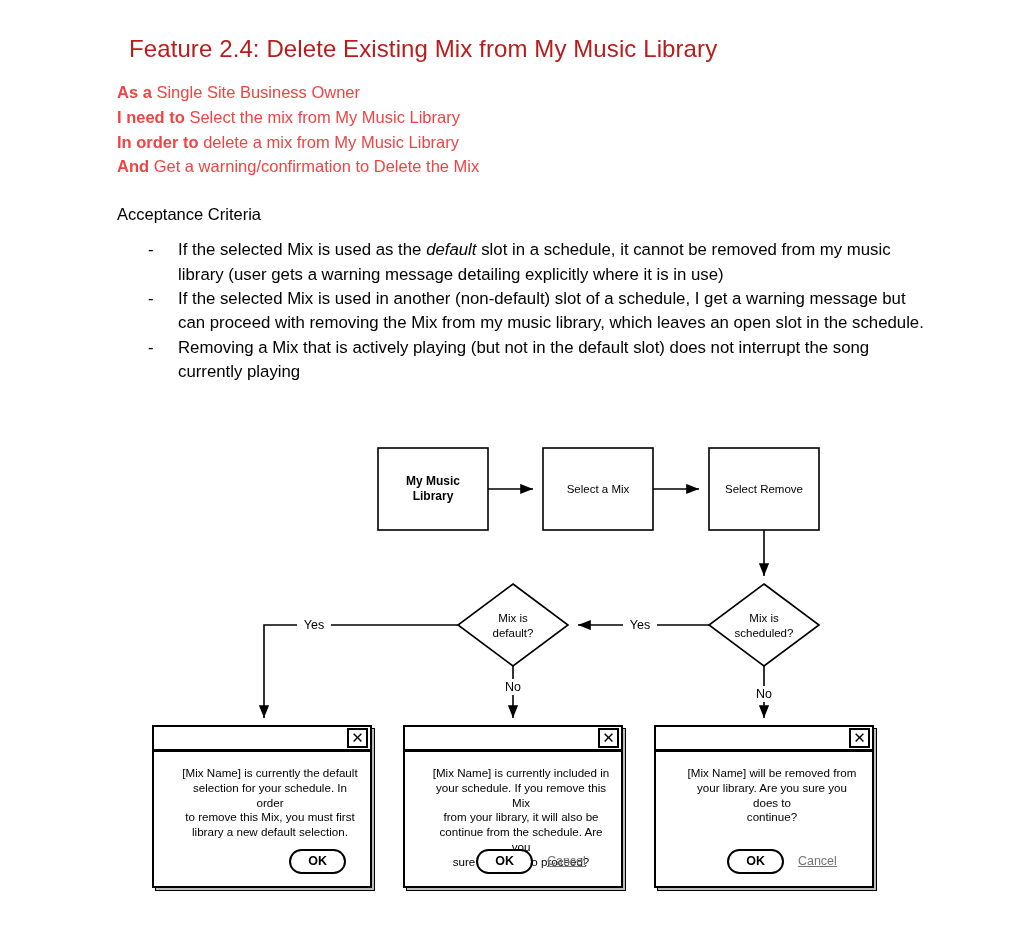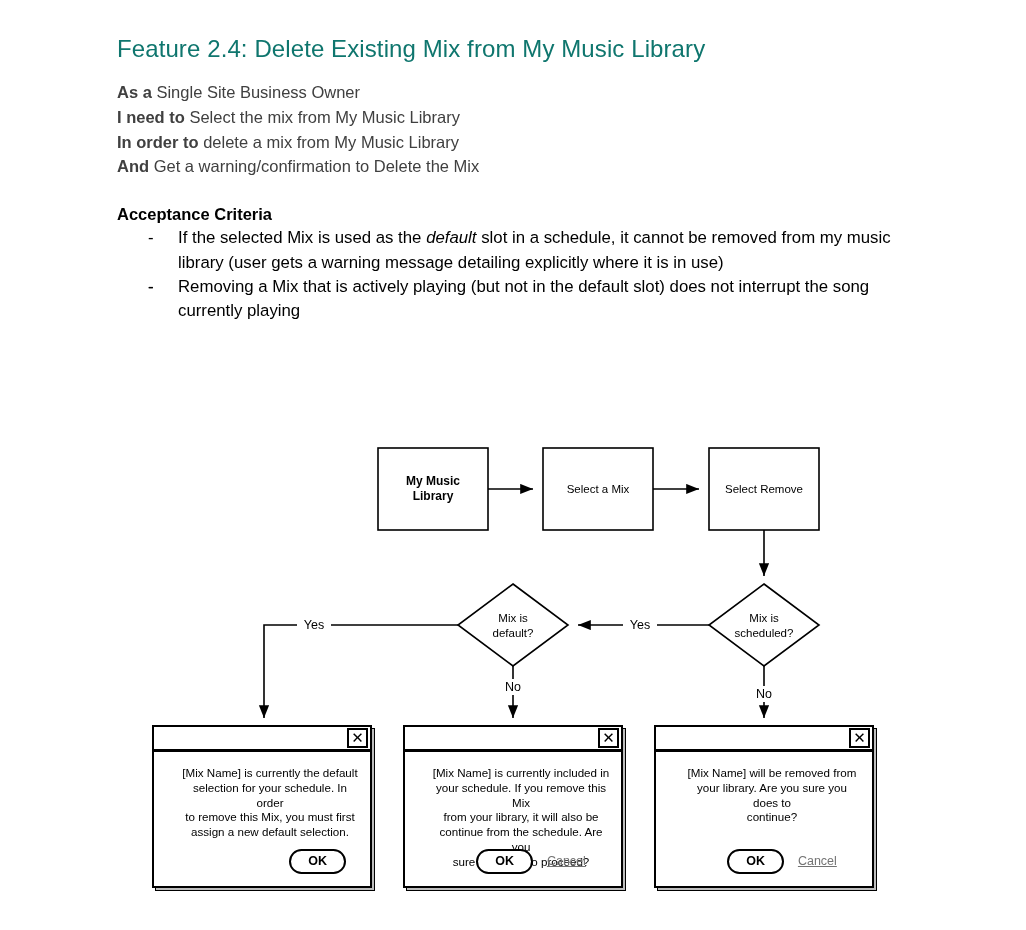--- a/index.html
+++ b/index.html
@@ -19,37 +19,37 @@
   
   .doc {
     position: absolute;
     left: 117px;
     top: 34px;
     width: 810px;
   }
   .feature-title {
     font-size: 24px;
     font-weight: 400;
-    color: #0f766e;
+    color: #b91c1c;
     letter-spacing: 0.1px;
-    margin: 0 0 16px 0;
+    margin: 0 0 16px 12px;
     line-height: 1.25;
   }
   .story-lines {
     font-size: 16.5px;
     line-height: 24.8px;
-    color: #404040;
+    color: #ef4444;
   }
   .story-line .lead { font-weight: bold; }
 
   .ac-heading {
     font-size: 16.5px;
-    font-weight: bold;
+    font-weight: normal;
     margin-top: 26px;
-    margin-bottom: 2px;
+    margin-bottom: 14px;
   }
   .ac-list {
     margin: 0;
     padding: 0;
     list-style: none;
   }
   .ac-item {
     position: relative;
     padding-left: 61px;
     font-size: 16.8px;
@@ -166,21 +166,21 @@
     </div>
   </div>
 
   <div class="ac-heading">Acceptance Criteria</div>
 
   <ul class="ac-list">
     <li class="ac-item">
       <span class="dash">-</span><span>If the selected Mix is used as the </span><i>default</i><span> slot in a schedule, it cannot be removed from my music library (user gets a warning message detailing explicitly where it is in use)</span>
     </li>
     <li class="ac-item">
-      <span class="dash">-</span>
+      <span class="dash">-</span><span>If the selected Mix is used in another (non-default) slot of a schedule, I get a warning message but can proceed with removing the Mix from my music library, which leaves an open slot in the schedule.</span>
     </li>
     <li class="ac-item">
       <span class="dash">-</span><span>Removing a Mix that is actively playing (but not in the default slot) does not interrupt the song currently playing</span>
     </li>
   </ul>
 </div>
 
 <svg class="flow" viewBox="0 0 1026 930" width="1026" height="930">
   <defs>
     <marker id="arrow" markerWidth="9" markerHeight="9" refX="8" refY="3.2" orient="auto" markerUnits="strokeWidth">
@@ -237,21 +237,21 @@
 </svg>
 
 <div class="dialog" style="left:152px; top:725px; width:220px; height:163px;">
   <div class="dlg-titlebar">
     <div class="dlg-close">✕</div>
   </div>
   <div class="dlg-body">
     <div>[Mix Name] is currently the default</div>
     <div>selection for your schedule. In order</div>
     <div>to remove this Mix, you must first</div>
-    <div>assign a new default selection.</div>
+    <div>library a new default selection.</div>
   </div>
   <div class="dlg-actions right">
     <button class="btn-ok">OK</button>
   </div>
 </div>
 
 <div class="dialog" style="left:403px; top:725px; width:220px; height:163px;">
   <div class="dlg-titlebar">
     <div class="dlg-close">✕</div>
   </div>

